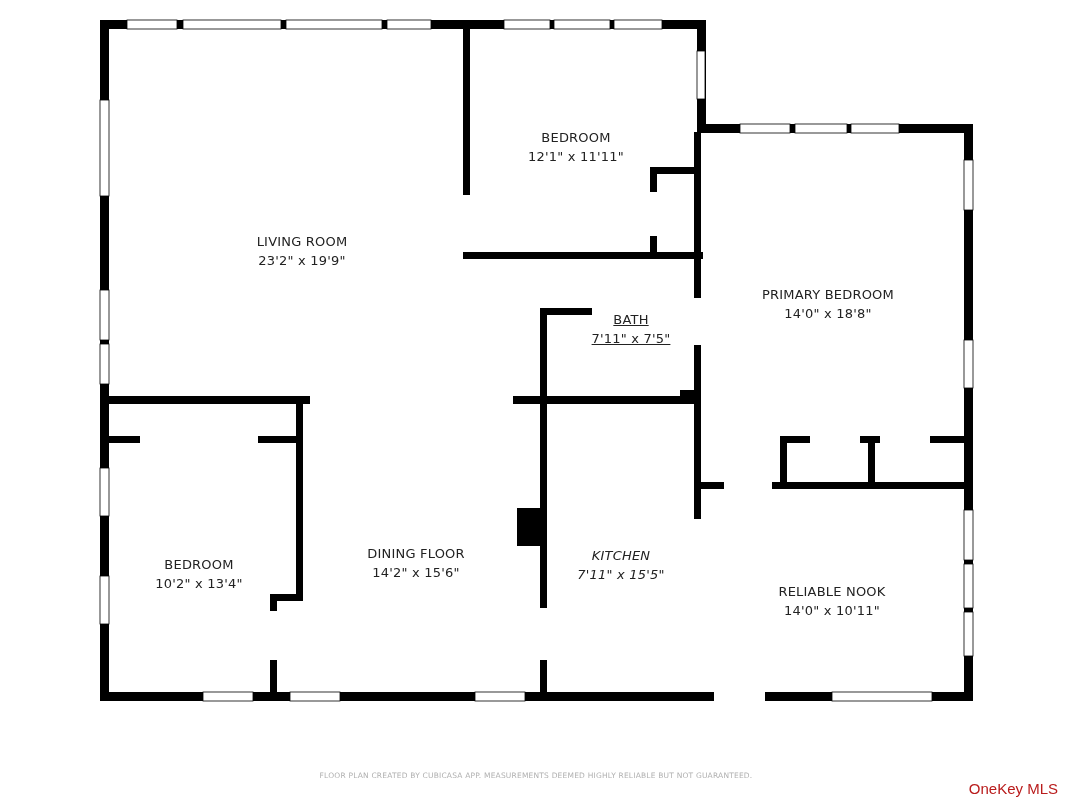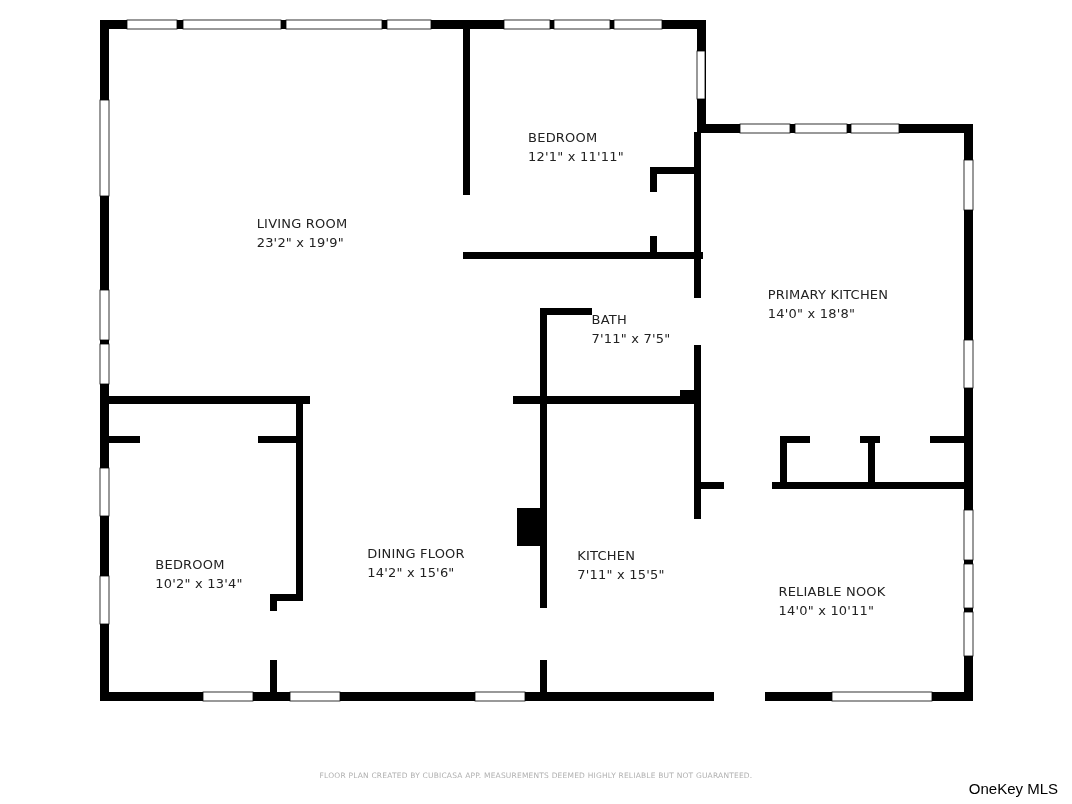--- a/index.html
+++ b/index.html
@@ -1,20 +1,20 @@
 <!DOCTYPE html>
 <html><head>
 <meta charset="utf-8">
 <style>
   html, body { margin:0; padding:0; background:#ffffff; }
   body { width:1072px; height:804px; position:relative; overflow:hidden; font-family:"DejaVu Sans", sans-serif; }
   svg.plan { position:absolute; left:0; top:0; }
-  .room-label { position:absolute; transform:translateX(-50%); color:#222; font-size:13px; line-height:19px; white-space:nowrap; letter-spacing:0.2px; }
+  .room-label { position:absolute; transform:translateX(-50%); text-align:center; color:#222; font-size:13px; line-height:19px; white-space:nowrap; letter-spacing:0.2px; }
   .footer-note { position:absolute; left:0; width:1072px; top:771px; text-align:center; font-size:7.5px; color:#b0b0b0; letter-spacing:0.2px; }
-  .watermark { position:absolute; right:14px; top:780px; font-size:15px; color:#000000; font-family:"Liberation Sans", sans-serif; }
+  .watermark { position:absolute; right:14px; top:780px; font-size:15px; color:#b91c1c; font-family:"Liberation Sans", sans-serif; }
 </style>
 </head>
 <body>
 
 <svg class="plan" width="1072" height="804" viewBox="0 0 1072 804">
   <g fill="#000">
 
     <rect x="100" y="20" width="606" height="9"></rect>
 
     <rect x="100" y="20" width="9" height="681"></rect>
@@ -90,45 +90,45 @@
     <rect x="100" y="344" width="9" height="40"></rect>
     <rect x="100" y="468" width="9" height="48"></rect>
     <rect x="100" y="576" width="9" height="48"></rect>
     <rect x="203" y="692" width="50" height="9"></rect>
     <rect x="290" y="692" width="50" height="9"></rect>
     <rect x="475" y="692" width="50" height="9"></rect>
     <rect x="832" y="692" width="100" height="9"></rect>
   </g>
 </svg>
 
-<div class="room-label" style="left:302px; top:214px;">
+<div class="room-label" style="left:302px; top:232px;">
   <div>LIVING ROOM</div>
   <div>23'2" x 19'9"</div>
 </div>
 <div class="room-label" style="left:576px; top:128px;">
   <div>BEDROOM</div>
   <div>12'1" x 11'11"</div>
 </div>
 <div class="room-label" style="left:828px; top:285px;">
-  <div>PRIMARY KITCHEN</div>
+  <div>PRIMARY BEDROOM</div>
   <div>14'0" x 18'8"</div>
 </div>
-<div class="room-label" style="left:631px; top:310px;">
+<div class="room-label" style="left:631px; top:310px;text-decoration:underline;">
   <div>BATH</div>
   <div>7'11" x 7'5"</div>
 </div>
 <div class="room-label" style="left:199px; top:555px;">
   <div>BEDROOM</div>
   <div>10'2" x 13'4"</div>
 </div>
 <div class="room-label" style="left:416px; top:544px;">
   <div>DINING FLOOR</div>
   <div>14'2" x 15'6"</div>
 </div>
-<div class="room-label" style="left:621px; top:546px;">
+<div class="room-label" style="left:621px; top:546px;font-style:italic;">
   <div>KITCHEN</div>
   <div>7'11" x 15'5"</div>
 </div>
 <div class="room-label" style="left:832px; top:582px;">
   <div>RELIABLE NOOK</div>
   <div>14'0" x 10'11"</div>
 </div>
 
 <div class="footer-note">FLOOR PLAN CREATED BY CUBICASA APP. MEASUREMENTS DEEMED HIGHLY RELIABLE BUT NOT GUARANTEED.</div>
 <div class="watermark">OneKey MLS</div>

